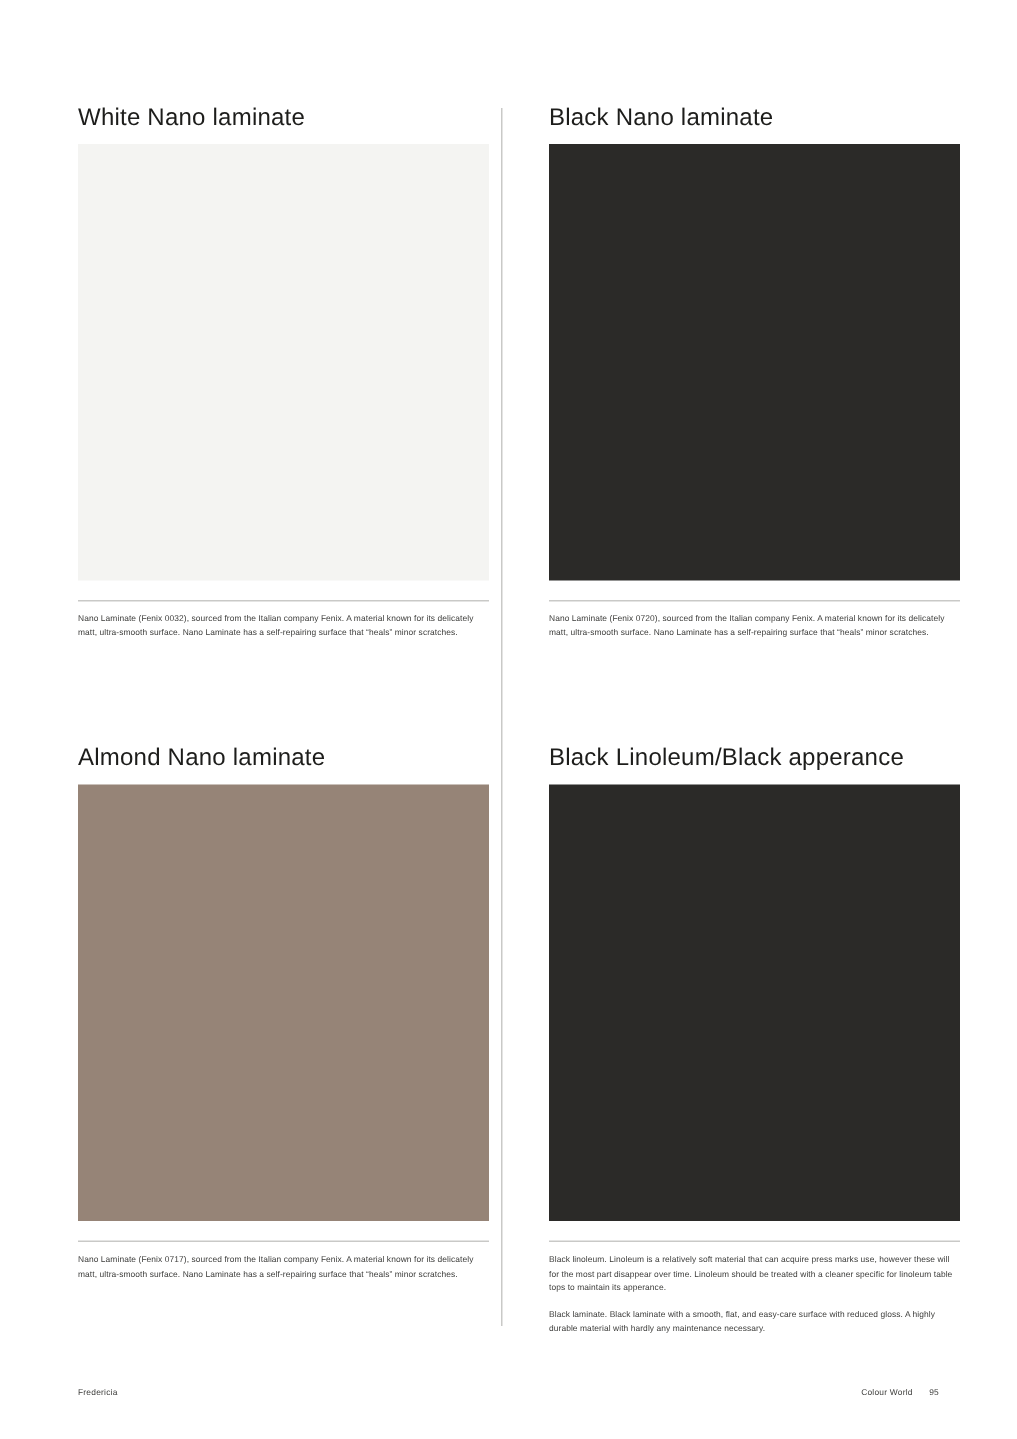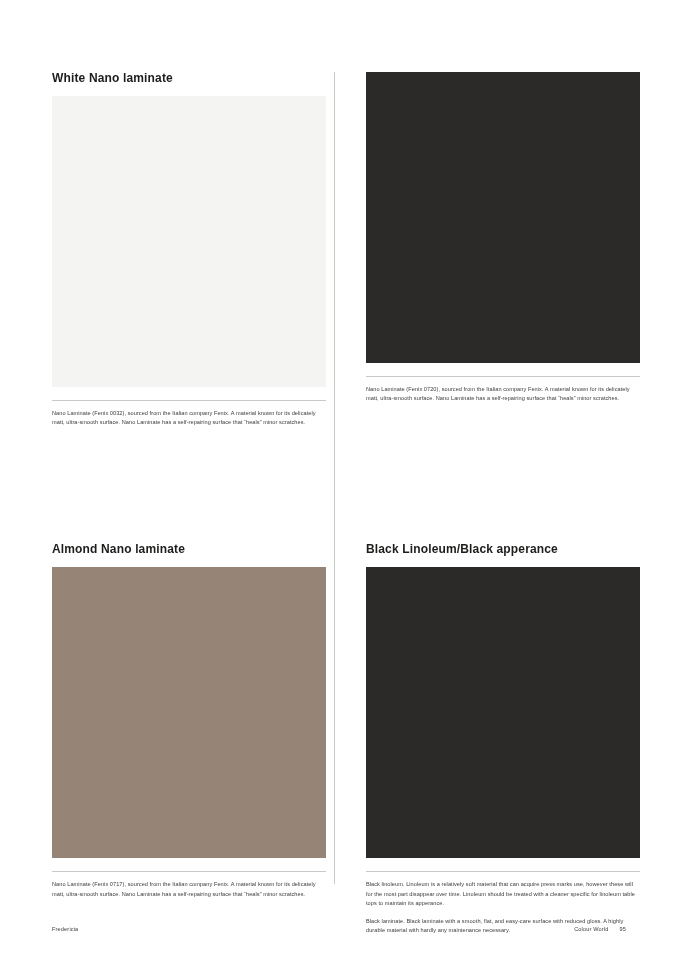--- a/index.html
+++ b/index.html
@@ -31,29 +31,29 @@
     width: 572px;
     display: flex;
     flex-wrap: wrap;
   }
   .col {
     width: 274px;
     box-sizing: border-box;
   }
   .col-left  { padding-right: 0; margin-right: 24px; }
   .col-right { padding-left: 16px; width: 274px; margin-right: 0; }
-  .row-bottom { margin-top: 116px; }
+  .row-bottom { margin-top: 72px; }
 
   .card-title {
-    font-size: 12px;
+    font-size: 16px;
     line-height: 13px;
     letter-spacing: 0.15px;
     color: #1d1d1b;
     margin: 0 0 11px 0;
-    font-weight: 700;
+    font-weight: 400;
   }
 
   .swatch {
     width: 274px;
     height: 291px;
     display: block;
   }
   .swatch.tall {
     height: 291px;
   }
@@ -116,20 +116,21 @@
   <div class="grid">
 
     <div class="col col-left row-top">
       <h2 class="card-title">White Nano laminate</h2>
       <div class="swatch" style="background: rgb(244, 244, 242);"></div>
       <div class="caption-rule"></div>
       <p class="caption">Nano Laminate (Fenix 0032), sourced from the Italian company Fenix. A material known for its delicately matt, ultra-smooth surface. Nano Laminate has a self-repairing surface that “heals” minor scratches.</p>
     </div>
 
     <div class="col col-right row-top">
+      <h2 class="card-title">Black Nano laminate</h2>
       <div class="swatch" style="background: rgb(43, 42, 40);"></div>
       <div class="caption-rule"></div>
       <p class="caption">Nano Laminate (Fenix 0720), sourced from the Italian company Fenix. A material known for its delicately matt, ultra-smooth surface. Nano Laminate has a self-repairing surface that “heals” minor scratches.</p>
     </div>
 
     <div class="col col-left row-bottom">
       <h2 class="card-title">Almond Nano laminate</h2>
       <div class="swatch tall" style="background: rgb(150, 132, 119);"></div>
       <div class="caption-rule"></div>
       <p class="caption">Nano Laminate (Fenix 0717), sourced from the Italian company Fenix. A material known for its delicately matt, ultra-smooth surface. Nano Laminate has a self-repairing surface that “heals” minor scratches.</p>

